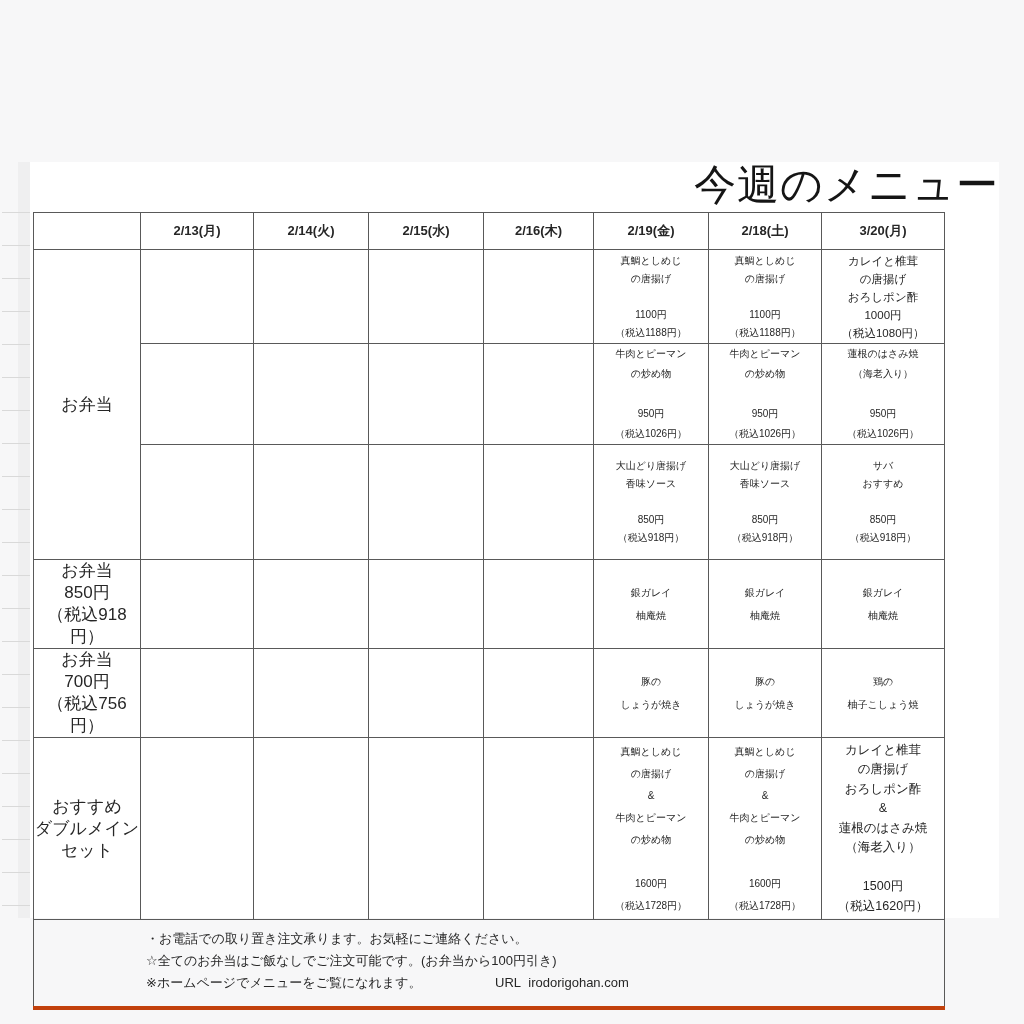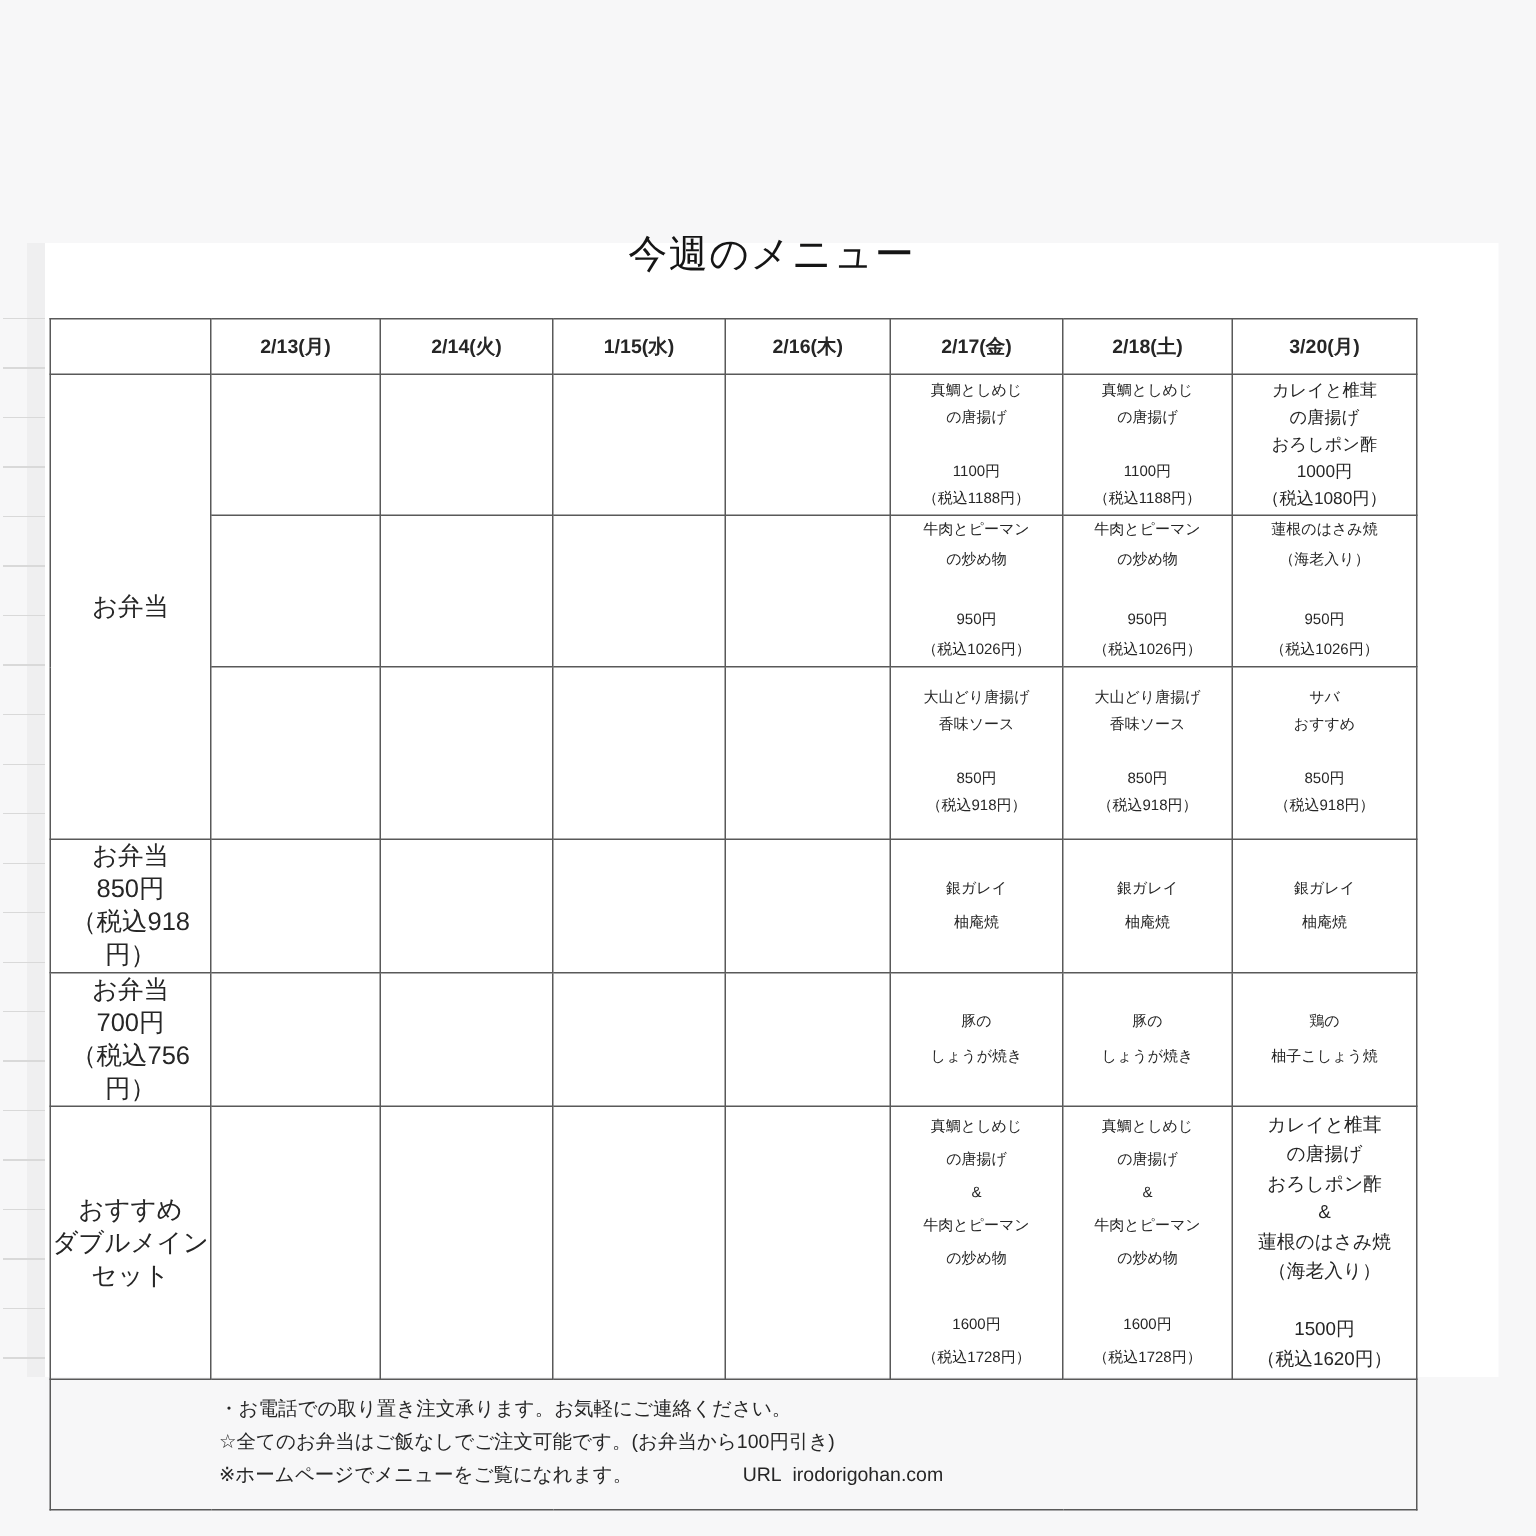--- a/index.html
+++ b/index.html
@@ -17,32 +17,32 @@
   }
   .gutter-strip{
     position:absolute;left:18px;top:162px;width:13px;height:756px;
     background:#efeff0;
   }
   .gutter-ticks{
     position:absolute;left:2px;top:180px;width:29px;height:730px;
     background:repeating-linear-gradient(to bottom,transparent 0,transparent 32px,#d9d9d9 32px,#d9d9d9 33px);
   }
   .title{
-    position:absolute;left:30px;top:144px;width:969px;height:50px;
-    text-align:center;font-size:26px;font-weight:400;color:#151515;
+    position:absolute;left:30px;top:160px;width:969px;height:50px;
+    text-align:right;font-size:42px;font-weight:400;color:#151515;
     letter-spacing:1px;line-height:50px;
   }
   table.menu{
     position:absolute;left:33px;top:212px;
     border-collapse:collapse;table-layout:fixed;
   }
   table.menu,table.menu th,table.menu td{
     border:1px solid #595959;
   }
-  table.menu{border-bottom:1px solid #c2410c;}
+  table.menu{border-bottom:4px solid #c2410c;}
   th,td{
     padding:0;margin:0;
     text-align:center;vertical-align:middle;
     font-size:10px;color:#262626;
     white-space:pre-line;
     overflow:hidden;
   }
   tr.header-row{height:37px;}
   tr.header-row th{font-weight:700;font-size:13px;}
   tr.row-b1{height:94px;}  tr.row-b1 td{line-height:18px;}
@@ -82,23 +82,23 @@
       <col style="width:115px">
       <col style="width:113px">
       <col style="width:123px">
   </colgroup>
 
   <tbody>
       <tr class="header-row">
     <th></th>
     <th>2/13(月)</th>
     <th>2/14(火)</th>
-    <th>1/15(水)</th>
+    <th>2/15(水)</th>
     <th>2/16(木)</th>
-    <th>2/17(金)</th>
+    <th>2/19(金)</th>
     <th>2/18(土)</th>
     <th>3/20(月)</th>
   </tr>
 
   <tr class="row-b1">
     <th class="rowlabel" rowspan="3">お弁当</th>
     <td></td>
     <td></td>
     <td></td>
     <td></td>

